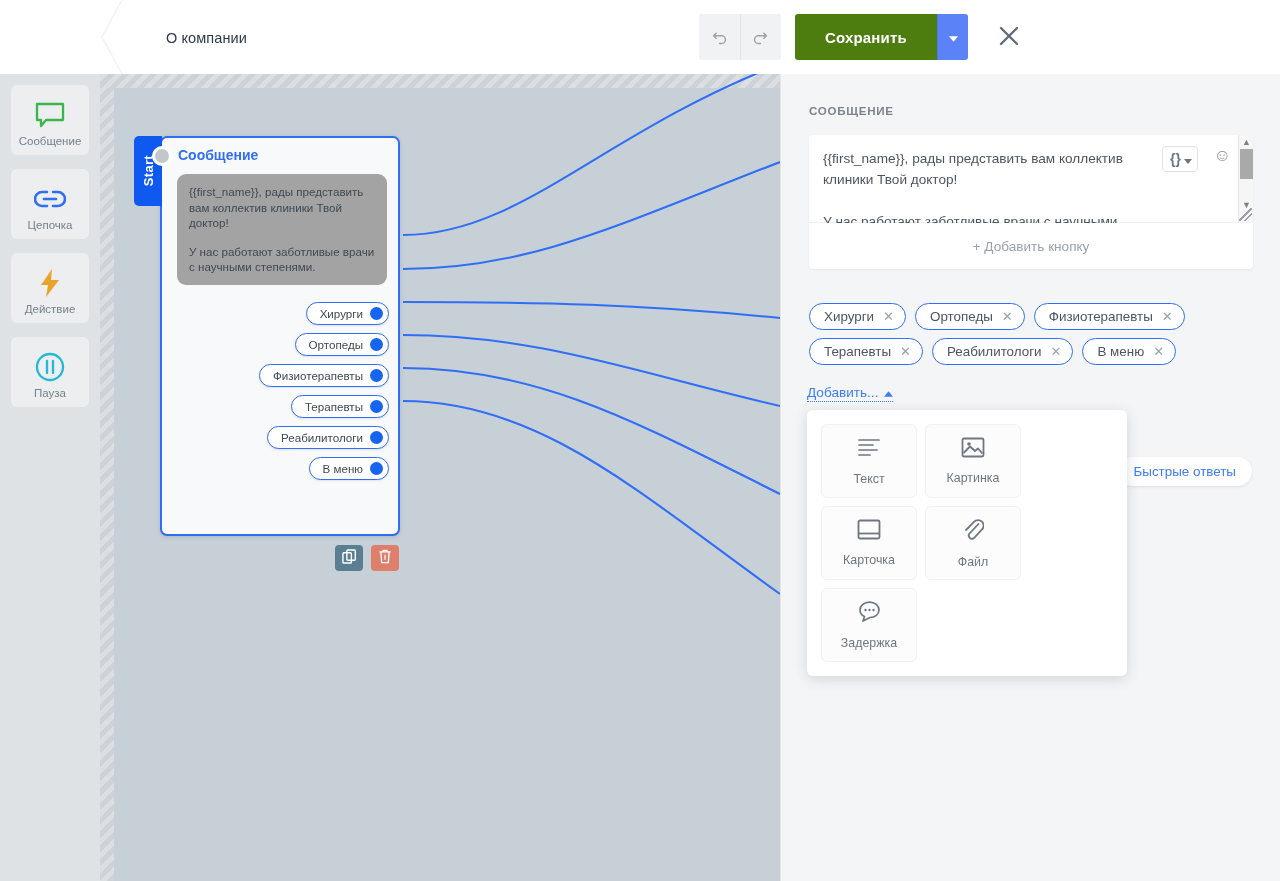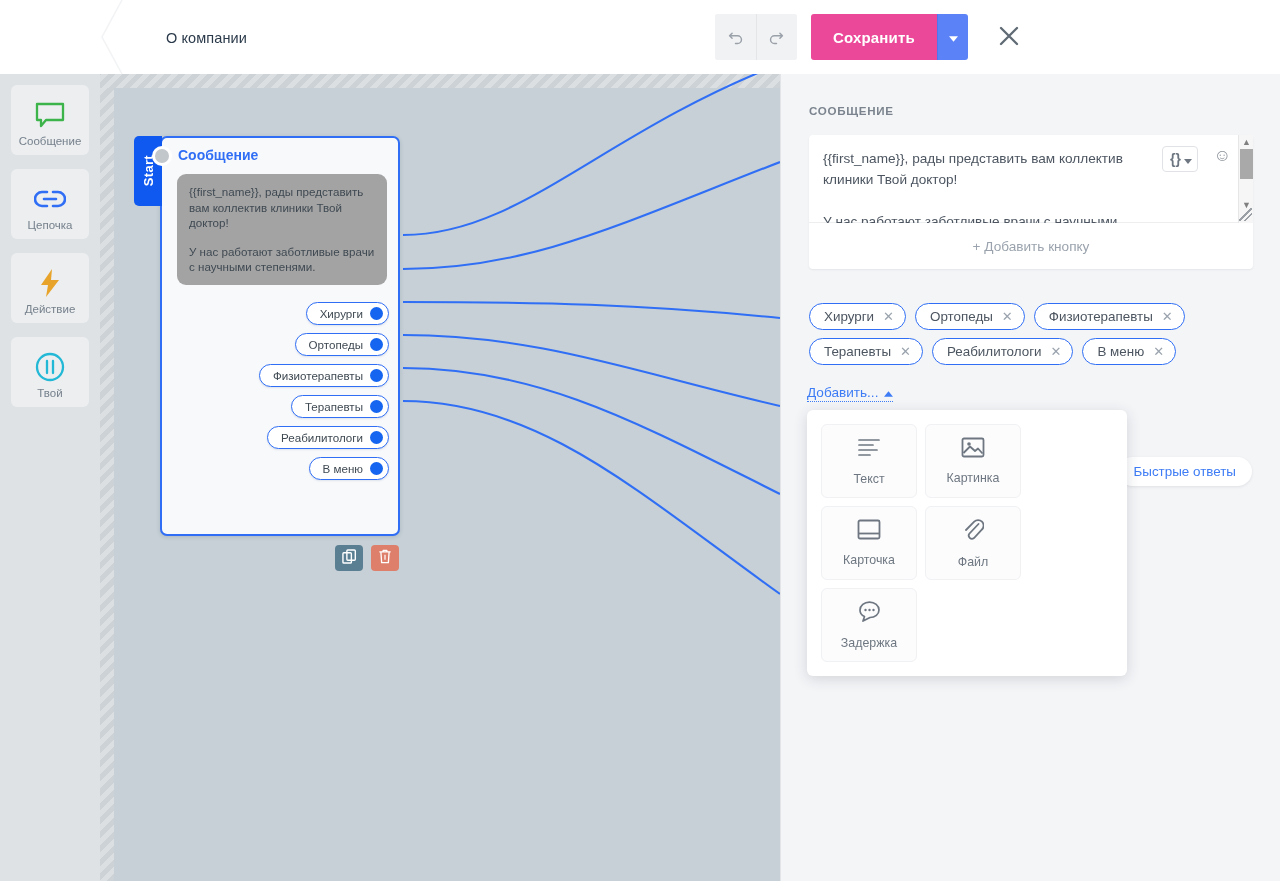--- a/index.html
+++ b/index.html
@@ -34,21 +34,21 @@
     margin-right: 14px;
   }
   .undo-btn {
     width: 41px; height: 46px; display: flex; align-items: center; justify-content: center;
     cursor: pointer; background: #f1f2f4; border: none;
   }
   .undo-btn + .undo-btn { border-left: 1px solid #e3e5e9; }
   .undo-btn svg { display: block; }
   .save-group { display: flex; border-radius: 3px; overflow: hidden; }
   .save-btn {
-    height: 46px; padding: 0 22px; background: #ec4899; color: #fff;
+    height: 46px; padding: 0 30px; background: #4d7c0f; color: #fff;
     font-size: 15px; font-weight: bold; border: none; cursor: pointer;
     display: flex; align-items: center; letter-spacing: .2px; text-align: center;
   }
   .save-caret {
     width: 31px; height: 46px; background: #5b83f7; border: none; cursor: pointer;
     border-left: 1px solid #4d76ef; display: flex; align-items: center; justify-content: center;
   }
   .close-btn {
     margin-left: 26px; width: 30px; height: 30px; cursor: pointer;
     display: flex; align-items: center; justify-content: center; background: none; border: none;
@@ -332,21 +332,21 @@
       <div class="rail-lbl">Действие</div>
     </div>
 
     <div class="rail-item">
       <div class="rail-ico">
         <svg width="30" height="30" viewBox="0 0 30 30">
             <circle cx="15" cy="15" r="13" fill="none" stroke="#22b8d6" stroke-width="2.3"></circle>
             <path d="M12 9 V21 M18 9 V21" stroke="#22b8d6" stroke-width="2.3" stroke-linecap="round"></path>
           </svg>
       </div>
-      <div class="rail-lbl">Твой</div>
+      <div class="rail-lbl">Пауза</div>
     </div>
   </div>
 
   <div class="canvas">
     <div class="canvas-stripes"></div>
     <div class="canvas-stripes-top"></div>
 
     <svg class="edges" viewBox="0 0 680 807">
       <g fill="none" stroke="#2f6ef5" stroke-width="2.1">
         <path d="M303 161 C 420 161, 500 60, 680 -10"></path>

